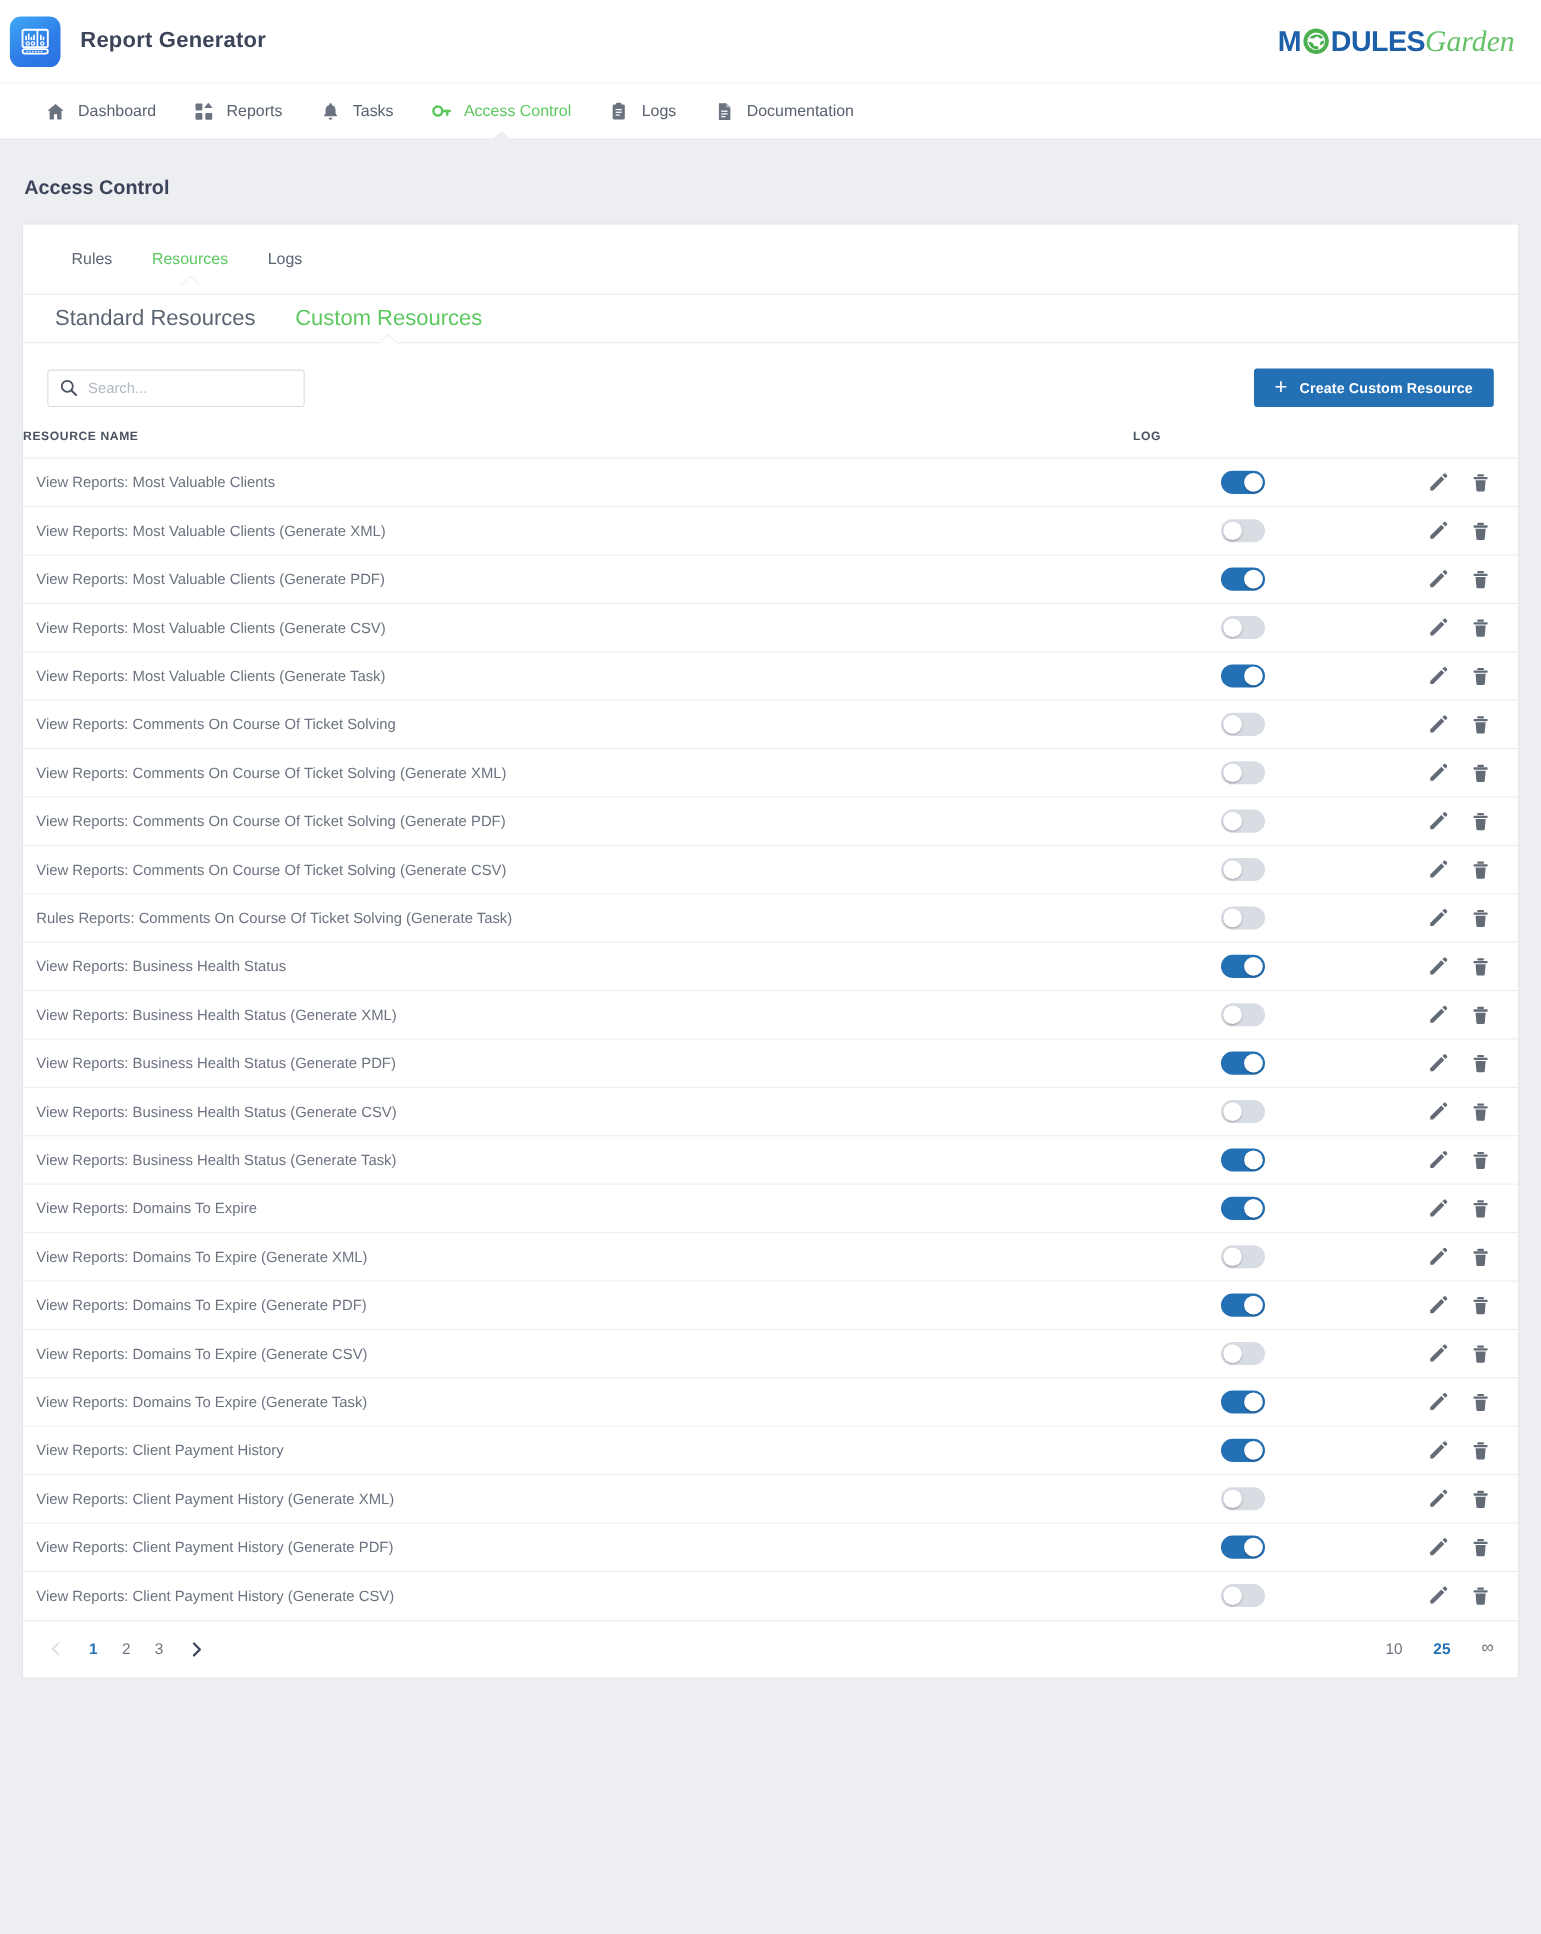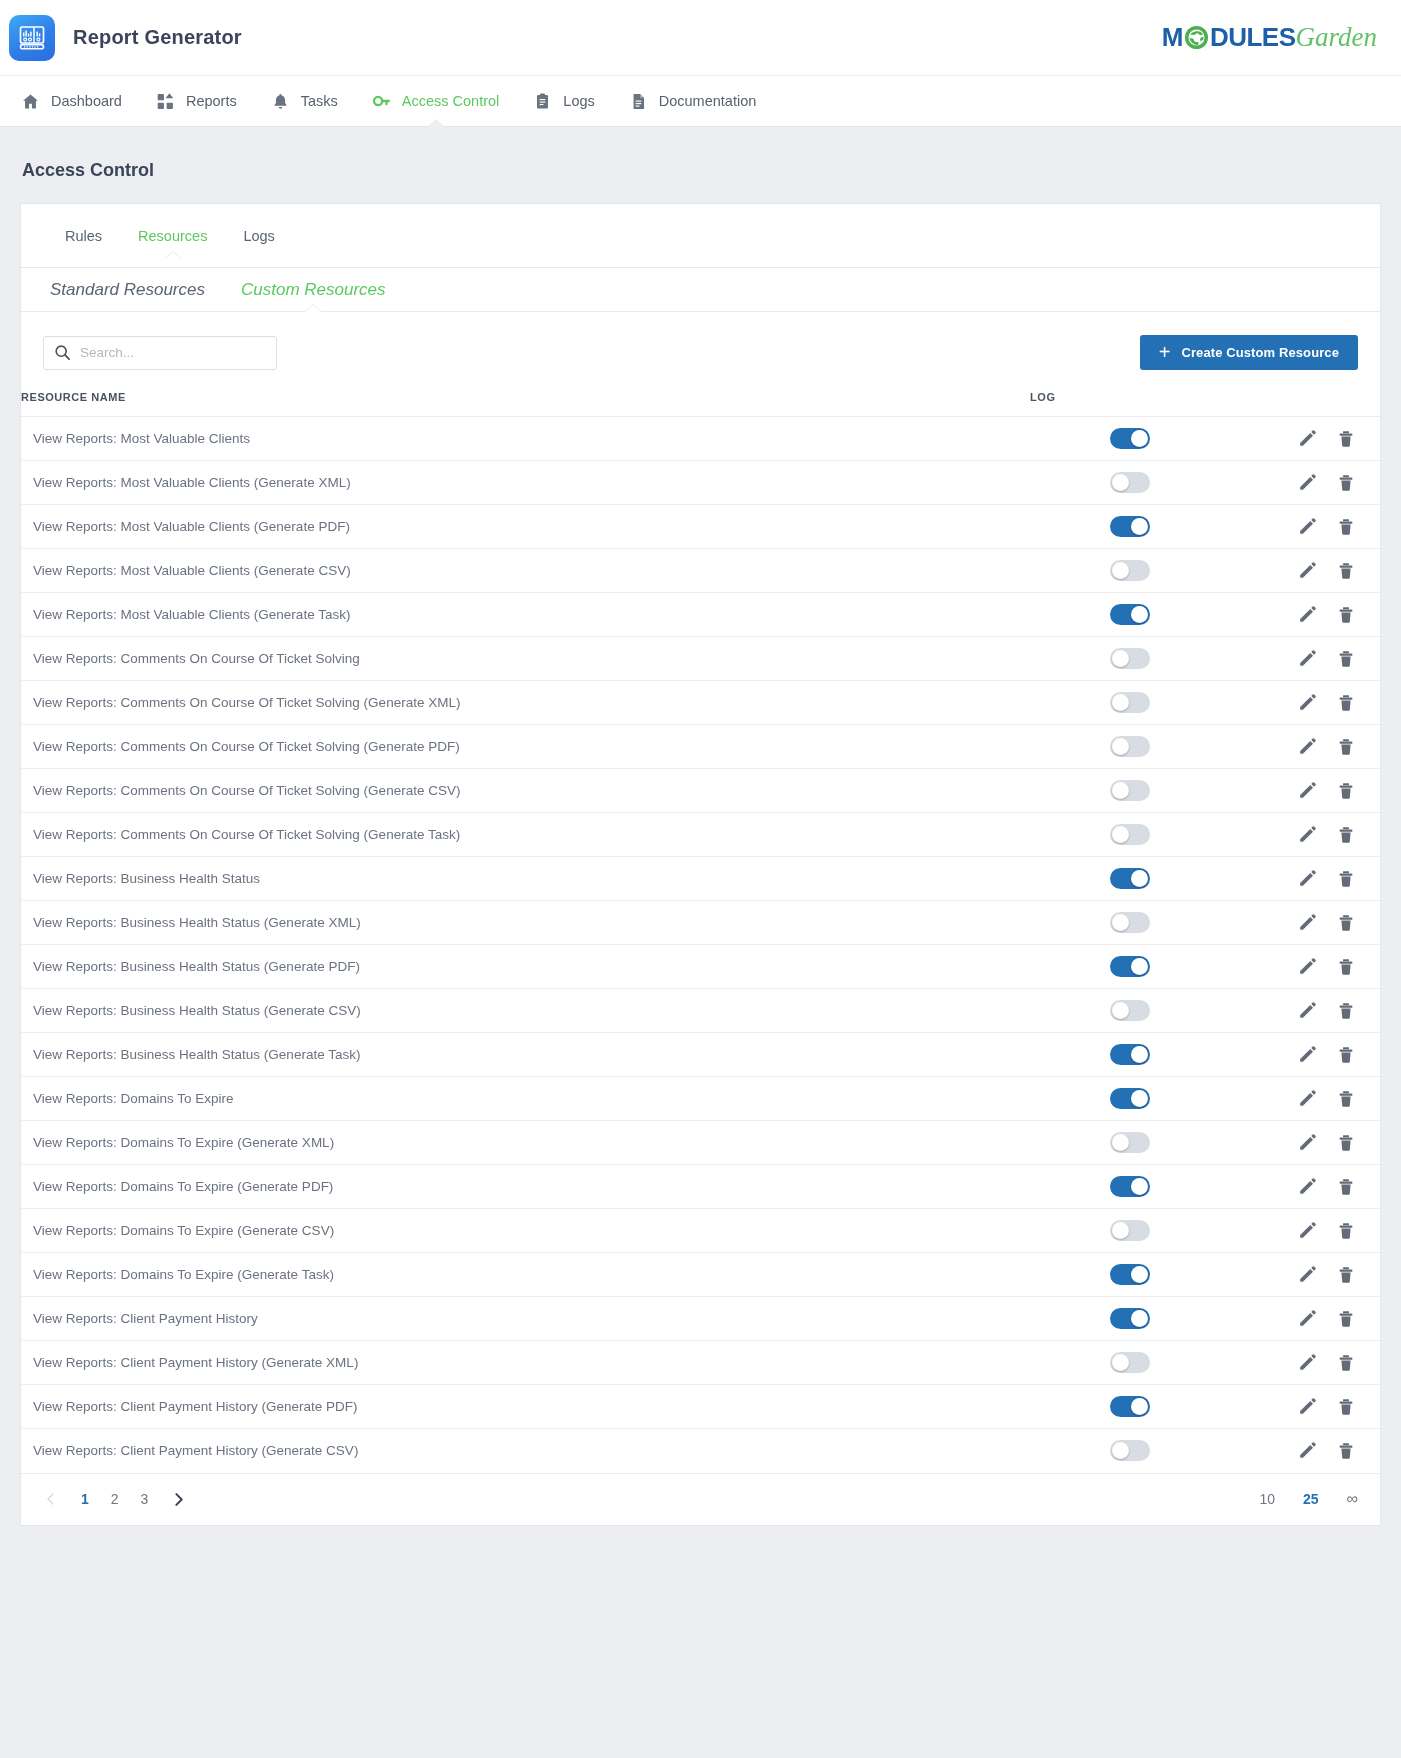--- a/index.html
+++ b/index.html
@@ -28,21 +28,21 @@
   }
   .brand { margin-left: auto; display: flex; align-items: center; }
   .brand-text { font-size: 26px; font-weight: bold; letter-spacing: -.5px; display: flex; align-items: center; }
   .brand-blue { color: #1d5fa8; }
   .brand-garden { color: #63c168; font-style: italic; font-weight: normal; font-family: "Liberation Serif", serif; font-size: 27px; letter-spacing: 0; }
   .globe { width: 25px; height: 25px; margin: 0 1px; flex: none; }
 
   
   .navbar {
     height: 51px; background: #ffffff; display: flex; align-items: center;
-    padding-left: 4px; border-bottom: 1px solid #e1e4e8; position: relative;
+    padding-left: 24px; border-bottom: 1px solid #e1e4e8; position: relative;
   }
   .nav-item {
     display: flex; align-items: center; height: 51px; padding: 0 17px;
     font-size: 14.5px; color: #58616e; cursor: pointer; position: relative;
   }
   .nav-item .nav-ico { width: 19px; height: 19px; margin-right: 11px; display: flex; align-items: center; justify-content: center; }
   .nav-item.active { color: #5cc95f; }
   .nav-caret {
     position: absolute; bottom: -1px; left: 50%; transform: translateX(-50%);
     width: 0; height: 0; border-left: 10px solid transparent; border-right: 10px solid transparent;
@@ -64,21 +64,21 @@
     display: flex; align-items: center; cursor: pointer; position: relative;
   }
   .tab.active { color: #5cc95f; }
   .tab-caret {
     position: absolute; bottom: -1px; left: 50%; transform: translateX(-50%);
     width: 0; height: 0; border-left: 9px solid transparent; border-right: 9px solid transparent;
     border-bottom: 8px solid #ffffff; filter: drop-shadow(0 -1px 0 #e7e9ec);
   }
 
   .subtabrow { height: 44px; padding-left: 11px; }
-  .subtab { font-size: 17px; padding: 0 18px; height: 44px; font-style: italic; }
+  .subtab { font-size: 20px; padding: 0 18px; height: 44px; }
 
   .toolbar { display: flex; align-items: center; padding: 23px 22px 17px 22px; }
   .search-box {
     width: 234px; height: 34px; border: 1px solid #dbdfe4; border-radius: 3px;
     display: flex; align-items: center; padding: 0 10px; background: #fff;
   }
   .search-box .s-ico { width: 17px; height: 17px; flex: none; margin-right: 9px; }
   .search-input {
     border: none; outline: none; font-size: 13.5px; color: #5a6472;
     font-family: "Liberation Sans", sans-serif; width: 100%; background: transparent;
@@ -413,21 +413,21 @@
               <td class="c-act"><span class="act-ico"><svg width="20" height="20" viewBox="0 0 20 20">
                     <path d="M3.2 14.1 13.3 4l2.7 2.7L5.9 16.8H3.2z" fill="#636b77"></path>
                     <path d="M14.3 3l1.4-1.4a1.1 1.1 0 0 1 1.5 0l1.2 1.2a1.1 1.1 0 0 1 0 1.5L17 5.7z" fill="#636b77"></path>
                   </svg></span><span class="act-ico"><svg width="20" height="20" viewBox="0 0 20 20">
                     <rect x="7" y="2.2" width="6" height="2" rx=".6" fill="#636b77"></rect>
                     <rect x="3.6" y="4.6" width="12.8" height="2.1" rx=".7" fill="#636b77"></rect>
                     <path d="M5.4 7.6h9.2l-.8 9.1a1.2 1.2 0 0 1-1.2 1.1H7.4a1.2 1.2 0 0 1-1.2-1.1z" fill="#636b77"></path>
                   </svg></span></td>
             </tr>
             <tr>
-              <td class="c-name">View Reports: Comments On Course Of Ticket Solving (Generate Task)</td>
+              <td class="c-name">Rules Reports: Comments On Course Of Ticket Solving (Generate Task)</td>
               <td class="c-log"><span class="toggle off"><span class="knob"></span></span></td>
               <td class="c-act"><span class="act-ico"><svg width="20" height="20" viewBox="0 0 20 20">
                     <path d="M3.2 14.1 13.3 4l2.7 2.7L5.9 16.8H3.2z" fill="#636b77"></path>
                     <path d="M14.3 3l1.4-1.4a1.1 1.1 0 0 1 1.5 0l1.2 1.2a1.1 1.1 0 0 1 0 1.5L17 5.7z" fill="#636b77"></path>
                   </svg></span><span class="act-ico"><svg width="20" height="20" viewBox="0 0 20 20">
                     <rect x="7" y="2.2" width="6" height="2" rx=".6" fill="#636b77"></rect>
                     <rect x="3.6" y="4.6" width="12.8" height="2.1" rx=".7" fill="#636b77"></rect>
                     <path d="M5.4 7.6h9.2l-.8 9.1a1.2 1.2 0 0 1-1.2 1.1H7.4a1.2 1.2 0 0 1-1.2-1.1z" fill="#636b77"></path>
                   </svg></span></td>
             </tr>

